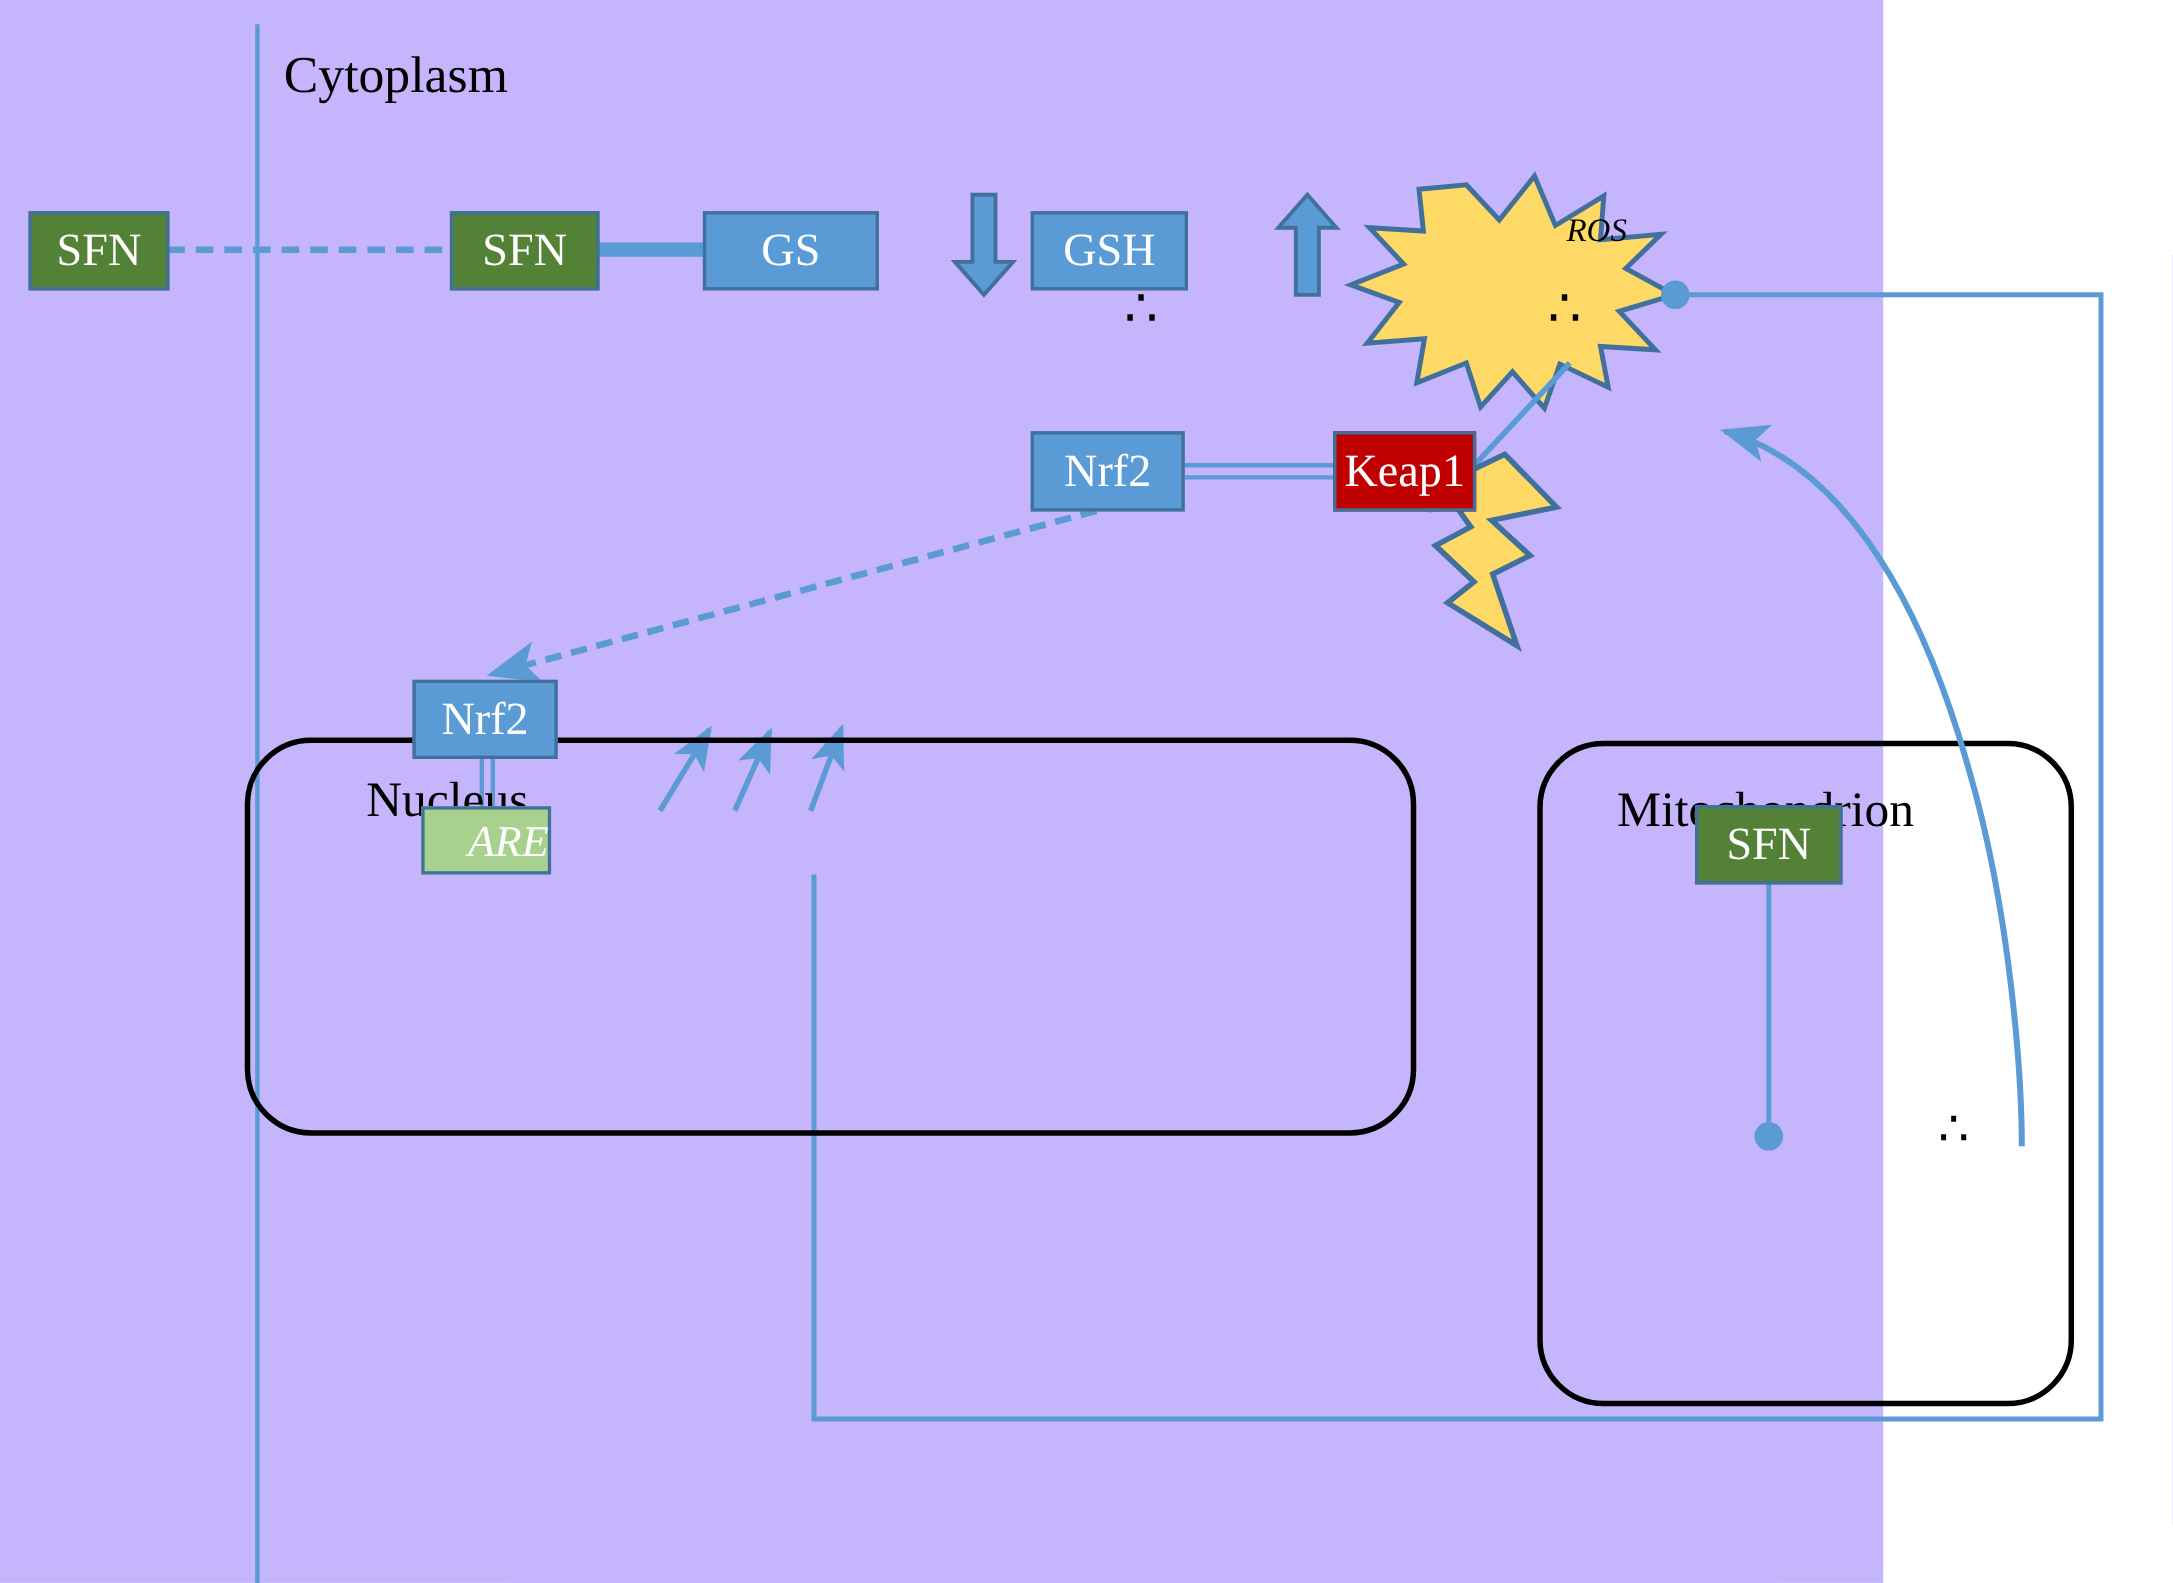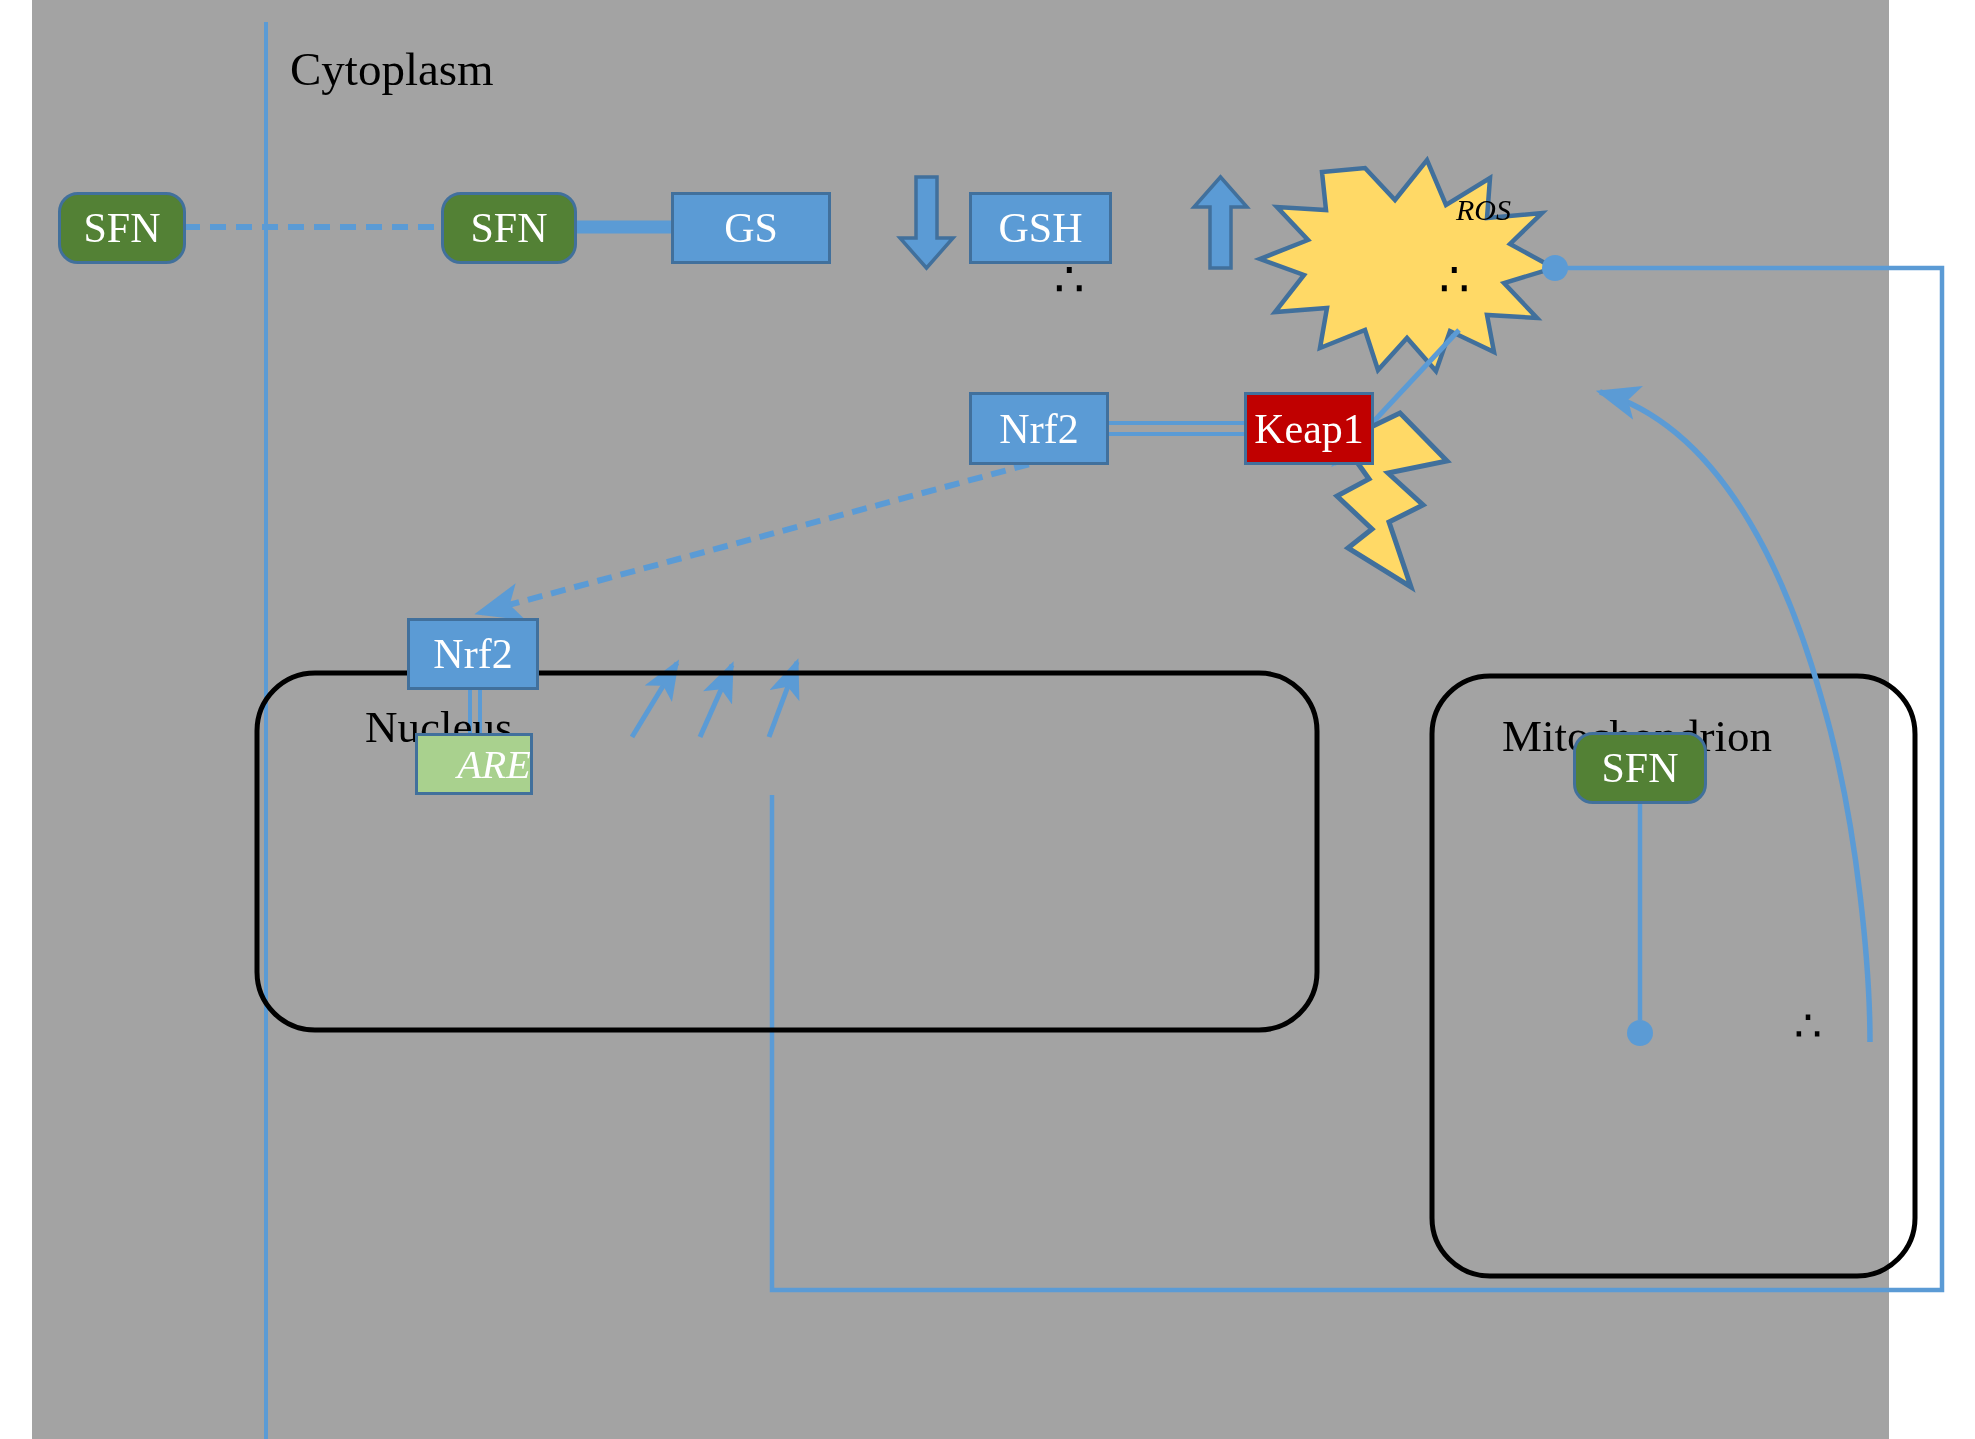--- a/index.html
+++ b/index.html
@@ -1,23 +1,23 @@
 <!DOCTYPE html>
 <html><head>
 <meta charset="utf-8">
 <style>
   html,body{margin:0;padding:0;background:#ffffff;}
   body{width:1975px;height:1439px;overflow:hidden;font-family:"Liberation Serif","DejaVu Serif",serif;}
-  #stage{position:relative;width:1857px;height:1439px;background:#a3a3a3;margin-left:32px;}
+  #stage{position:relative;width:1712px;height:1439px;background:#c4b5fd;}
   svg#canvas{position:absolute;left:0;top:0;width:1975px;height:1439px;}
   .node{position:absolute;display:flex;align-items:center;justify-content:center;
         box-sizing:border-box;color:#ffffff;font-family:"Liberation Serif","DejaVu Serif",serif;}
   .nbox{border:3px solid #41709C;}
   .blue{background:#5B9BD5;}
-  .green{background:#538135;border-radius:20px;}
+  .green{background:#538135;}
   .red{background:#C00000;}
   .lgreen{background:#A9D18E;padding-left:40px;}
   .lbl{position:absolute;color:#000;font-family:"Liberation Serif","DejaVu Serif",serif;white-space:nowrap;}
   .ital{font-style:italic;}
   .star-txt{position:absolute;color:#000;font-family:"Liberation Serif","DejaVu Serif",serif;}
   .thr{position:absolute;color:#000;font-family:"Liberation Serif","DejaVu Serif",serif;}
 </style>
 </head>
 <body>
 

